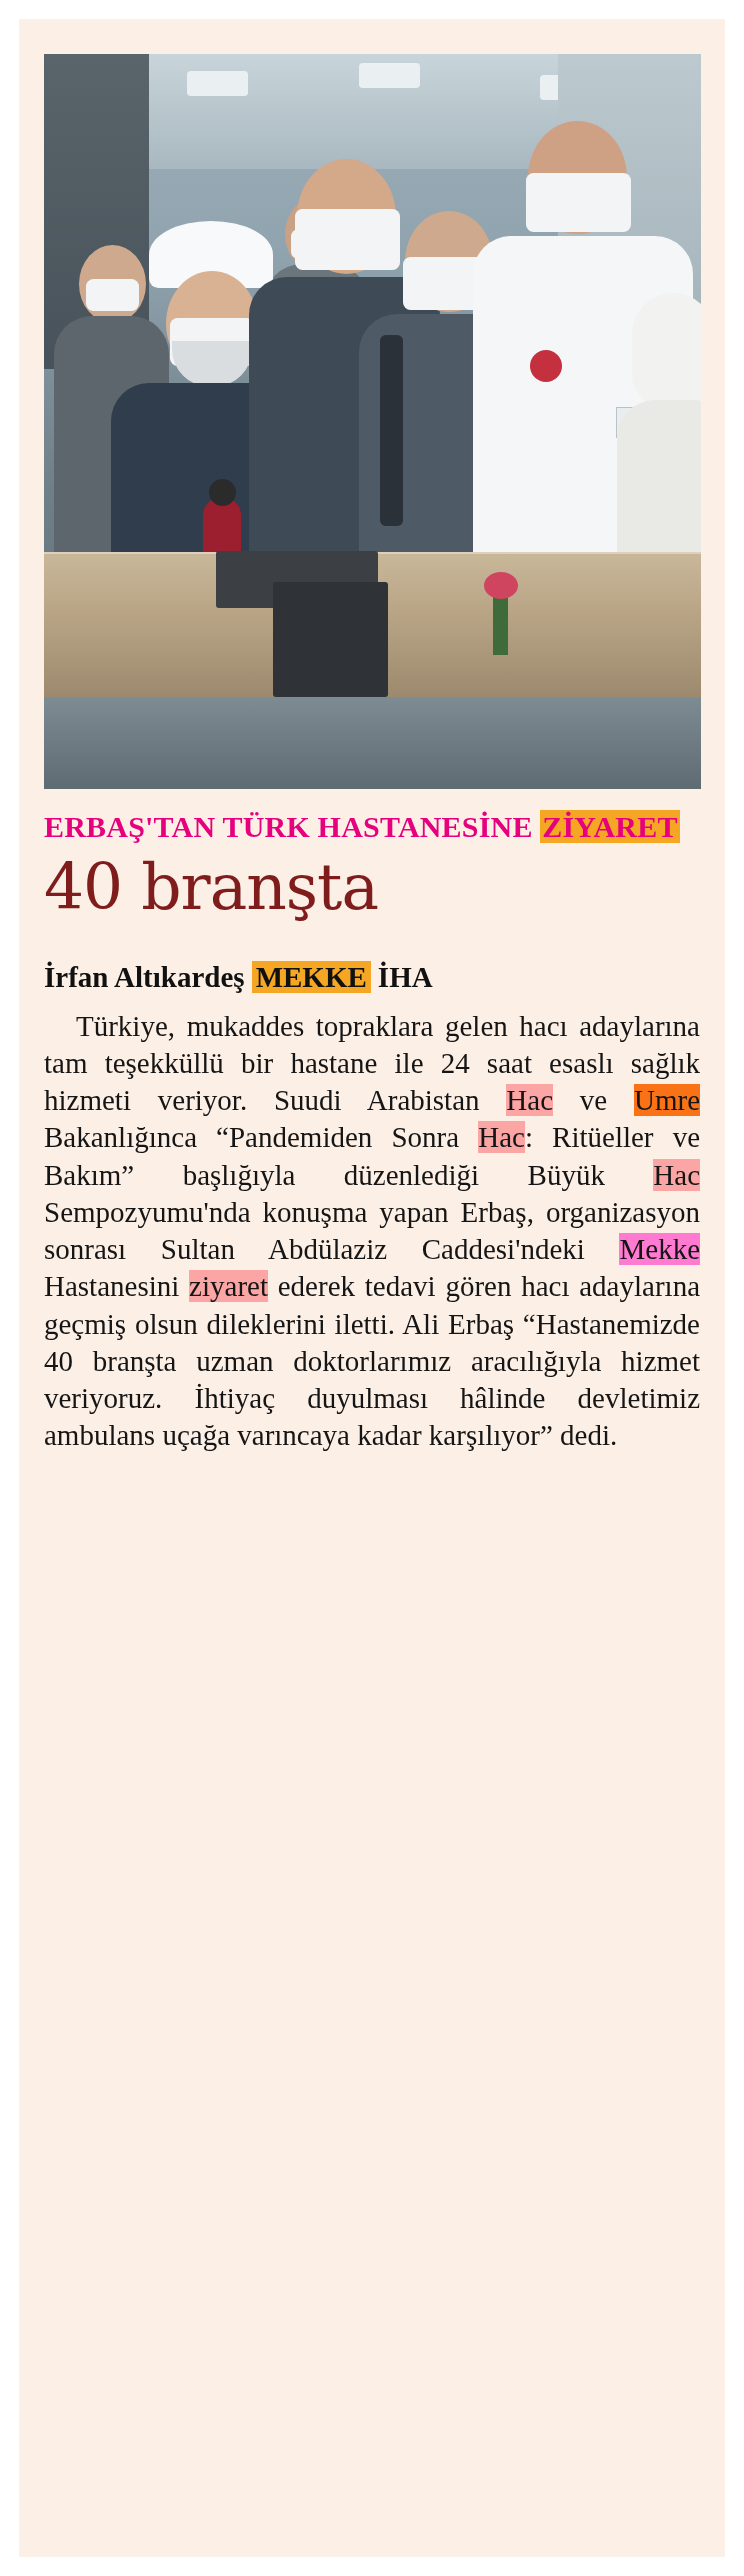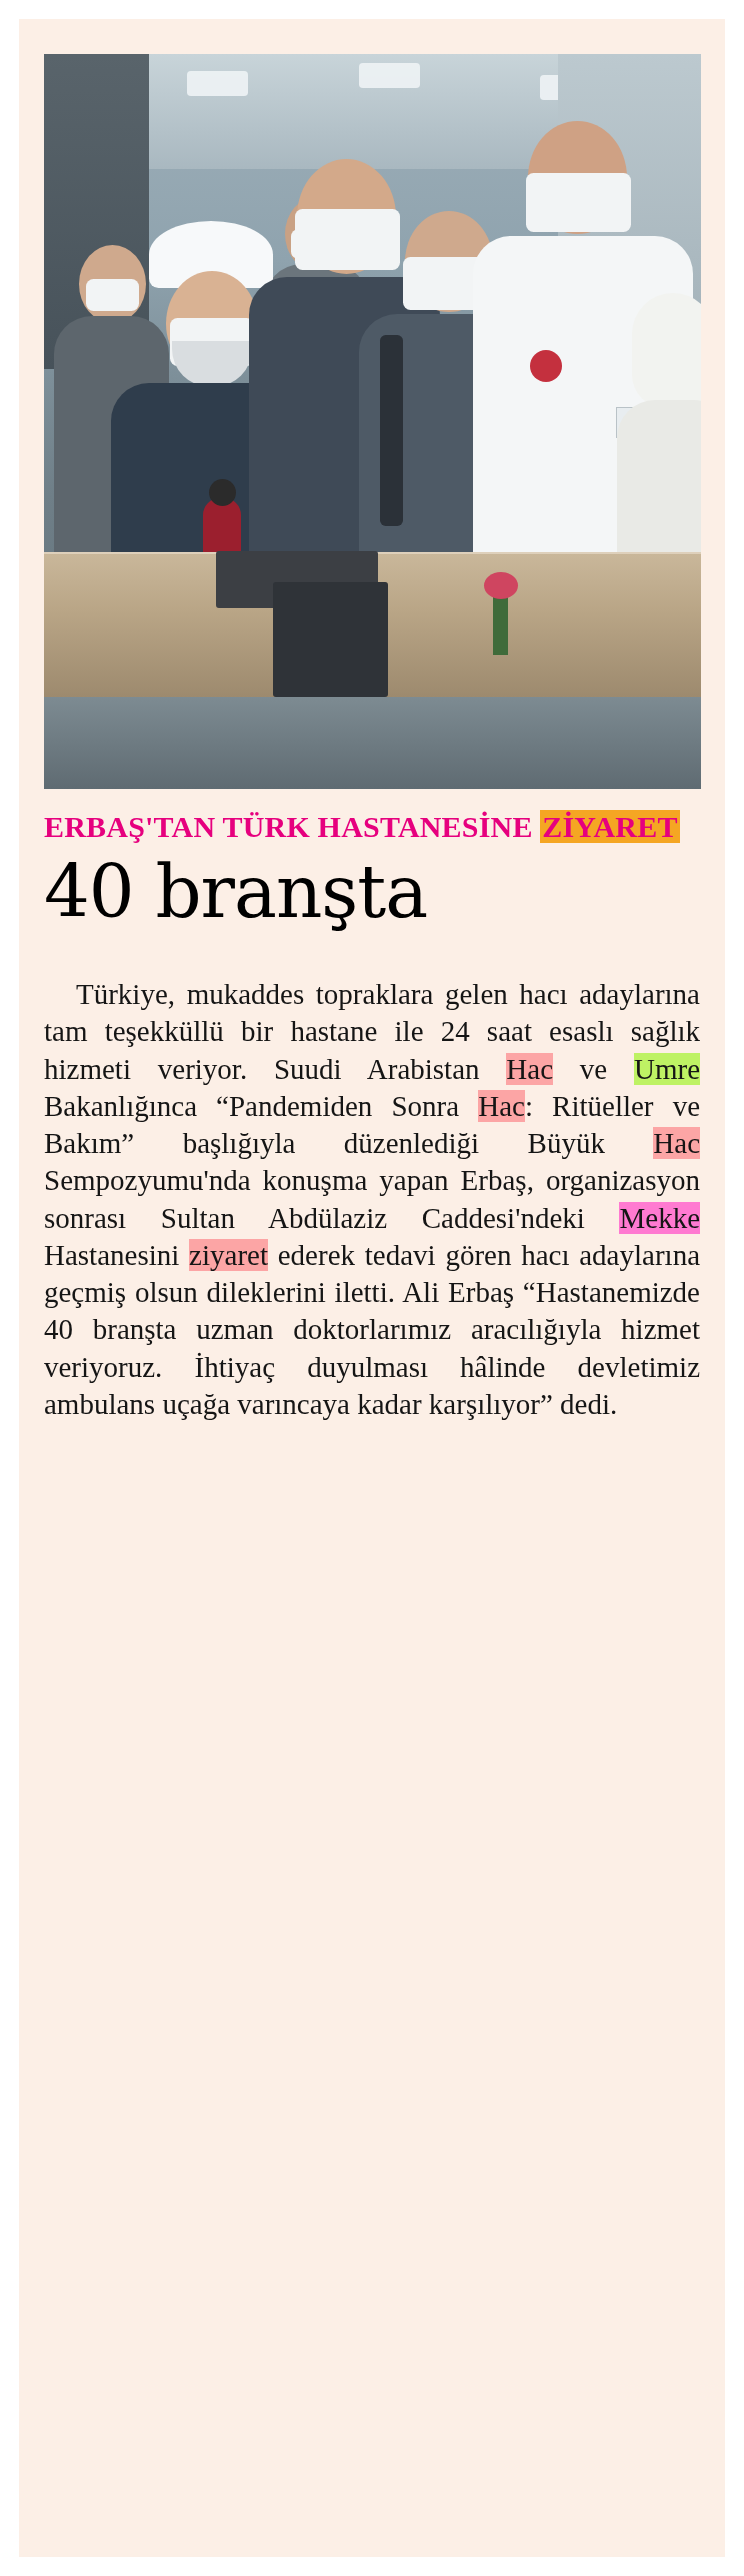--- a/index.html
+++ b/index.html
@@ -161,23 +161,23 @@
     background: #f5a623;
     color: #e6007e;
     padding: 0 1.9px;
   }
 
   
   .headline {
     margin-top: 13.4px;
     font-family: "DejaVu Serif", serif;
     font-weight: normal;
-    font-size: 72px;
+    font-size: 63px;
     line-height: 0.98;
-    color: #000000;
+    color: #7f1d1d;
     letter-spacing: -1px;
   }
   .headline div { white-space: nowrap; }
 
   
   .byline {
     margin-top: 25px;
     font-family: "Liberation Serif", serif;
     font-weight: bold;
     font-size: 29px;
@@ -196,21 +196,21 @@
     font-size: 29px;
     line-height: 1.285;
     color: #151515;
     text-align: justify;
     text-justify: inter-word;
     hyphens: manual;
   }
   .body-text .indent { display: inline-block; width: 32px; }
 
   .hl-green { background: #fca5a5; }
-  .hl-cyan  { background: #bef264; }
+  .hl-cyan  { background: #f97316; }
   .hl-pink  { background: #ff7ad1; }
 </style>
 </head>
 <body>
 
 <div class="page">
   <div class="clipping">
 
     <div class="photo">
       <div class="bg-room"></div>
@@ -279,20 +279,25 @@
     </div>
 
     <div class="kicker">
       <span>ERBAŞ'TAN TÜRK HASTANESİNE </span><span class="hl-orange">ZİYARET</span>
     </div>
 
     <h1 class="headline">
       <div>40 branşta</div>
     </h1>
 
+    <div class="byline">
+      <span>İrfan Altıkardeş</span>
+      <span class="hl-mekke">MEKKE</span>
+      <span>İHA</span>
+    </div>
 
     <div class="body-text">
       <p style="margin:0;"><span class="indent"></span><span>Türkiye, mukaddes topraklara gelen hacı adaylarına tam teşekküllü bir hastane ile 24 saat esaslı sağlık hizmeti veriyor. Suudi Arabistan </span><span class="hl-green">Hac</span><span> ve </span><span class="hl-cyan">Umre</span><span> Bakanlığınca “Pandemiden Sonra </span><span class="hl-green">Hac</span><span>: Ritüeller ve Bakım” başlığıyla düzenlediği Büyük </span><span class="hl-green">Hac</span><span> Sempozyumu'nda konuşma yapan Erbaş, organizasyon sonrası Sultan Abdülaziz Caddesi'ndeki </span><span class="hl-pink">Mekke</span><span> Hastanesini </span><span class="hl-green">ziyaret</span><span> ederek tedavi gören hacı adaylarına geçmiş olsun dileklerini iletti. Ali Erbaş “Hastanemizde 40 branşta uzman doktorlarımız aracılığıyla hizmet veriyoruz. İhtiyaç duyulması hâlinde devletimiz ambulans uçağa varıncaya kadar karşılıyor” dedi.</span></p>
     </div>
 
   </div>
 </div>
 
 
 </body></html>

